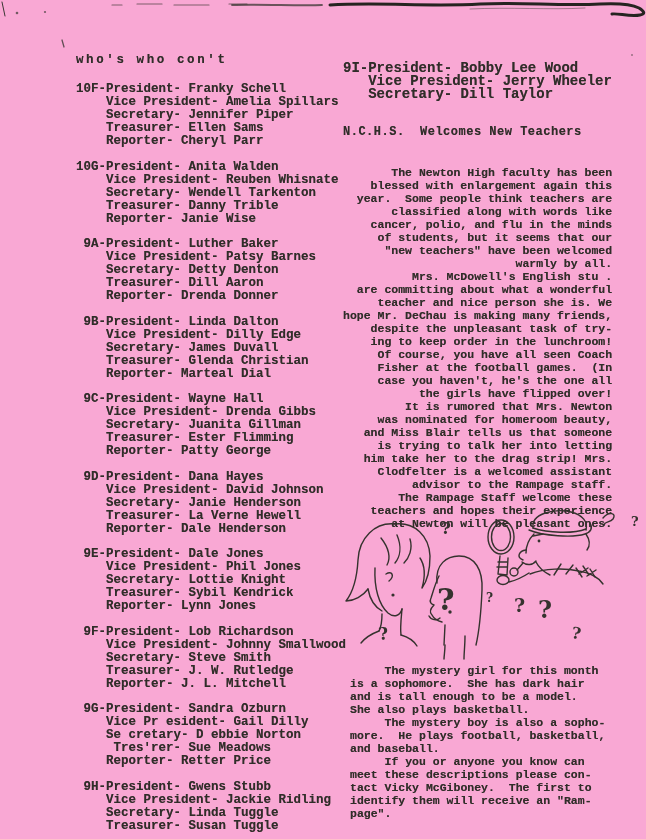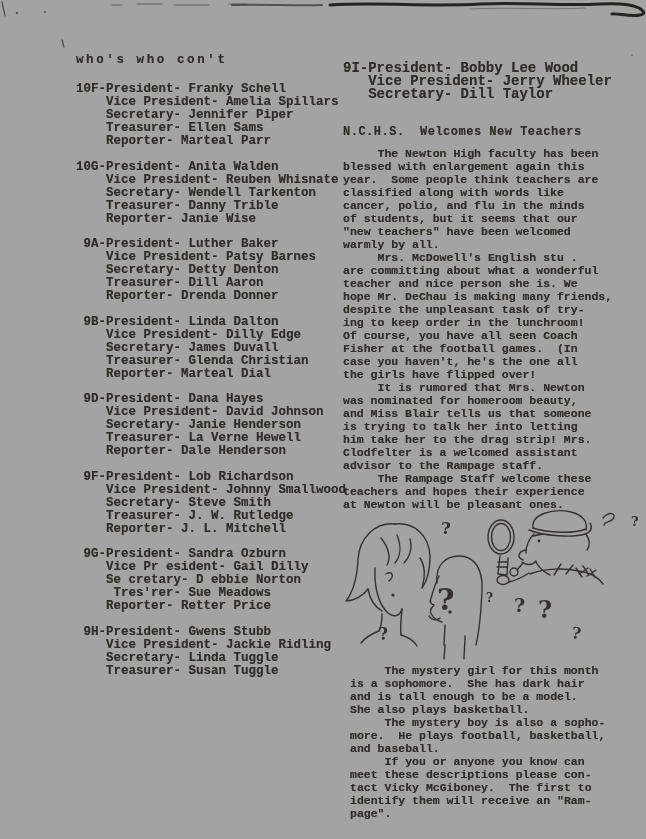--- a/index.html
+++ b/index.html
@@ -1,35 +1,35 @@
 <!DOCTYPE html>
 <html><head>
 <meta charset="utf-8">
 <style>
   html,body{margin:0;padding:0;background:#d8d6d2;}
   .page{
     position:relative;
     width:646px;height:839px;
-    background:#a3a3a3;
+    background:#f9a8d4;
     overflow:hidden;
     font-family:"Liberation Mono","DejaVu Sans Mono",monospace;
     font-weight:bold;
     color:#302d29;
   }
   .txt{
     white-space:pre;
     line-height:13px;
     text-shadow:0 0 0.5px rgba(48,45,41,0.55);
   }
   .left-col{position:absolute;left:76px;top:54px;font-size:12.5px;}
   .whoswho{letter-spacing:2.6px;margin-bottom:16px;}
   .sec{margin-bottom:12.5px;}
   .officers{position:absolute;left:343px;top:62px;font-size:14px;}
   .article-title{position:absolute;left:343px;top:126px;font-size:12px;letter-spacing:0.5px;}
-  .article{position:absolute;left:343px;top:147px;font-size:11.5px;}
+  .article{position:absolute;left:343px;top:166px;font-size:11.5px;text-align:right;}
   .mystery{position:absolute;left:350px;top:664px;font-size:11.5px;}
   .artifact{position:absolute;left:0;top:0;pointer-events:none;}
   .illus{position:absolute;left:333px;top:508px;pointer-events:none;}
 </style>
 </head>
 <body>
 
 <div class="page">
 
   <svg class="artifact" width="646" height="60" viewBox="0 0 646 60">
@@ -47,41 +47,51 @@
       <circle cx="632" cy="55" r="1" opacity="0.5"></circle>
     </g>
   </svg>
 
   <div class="left-col">
     <div class="txt whoswho">who's who con't</div>
     <div class="txt sec">10F-President- Franky Schell
     Vice President- Amelia Spillars
     Secretary- Jennifer Piper
     Treasurer- Ellen Sams
-    Reporter- Marteal Parr</div>
+    Reporter- Cheryl Parr</div>
     <div class="txt sec">10G-President- Anita Walden
     Vice President- Reuben Whisnate
     Secretary- Wendell Tarkenton
     Treasurer- Danny Trible
     Reporter- Janie Wise</div>
     <div class="txt sec"> 9A-President- Luther Baker
     Vice President- Patsy Barnes
     Secretary- Detty Denton
     Treasurer- Dill Aaron
     Reporter- Drenda Donner</div>
     <div class="txt sec"> 9B-President- Linda Dalton
     Vice President- Dilly Edge
     Secretary- James Duvall
     Treasurer- Glenda Christian
     Reporter- Marteal Dial</div>
+    <div class="txt sec"> 9C-President- Wayne Hall
+    Vice President- Drenda Gibbs
+    Secretary- Juanita Gillman
+    Treasurer- Ester Flimming
+    Reporter- Patty George</div>
     <div class="txt sec"> 9D-President- Dana Hayes
     Vice President- David Johnson
     Secretary- Janie Henderson
     Treasurer- La Verne Hewell
     Reporter- Dale Henderson</div>
+    <div class="txt sec"> 9E-President- Dale Jones
+    Vice President- Phil Jones
+    Secretary- Lottie Knight
+    Treasurer- Sybil Kendrick
+    Reporter- Lynn Jones</div>
     <div class="txt sec"> 9F-President- Lob Richardson
     Vice President- Johnny Smallwood
     Secretary- Steve Smith
     Treasurer- J. W. Rutledge
     Reporter- J. L. Mitchell</div>
     <div class="txt sec"> 9G-President- Sandra Ozburn
     Vice Pr esident- Gail Dilly
     Se cretary- D ebbie Norton
      Tres'rer- Sue Meadows
     Reporter- Retter Price</div>

